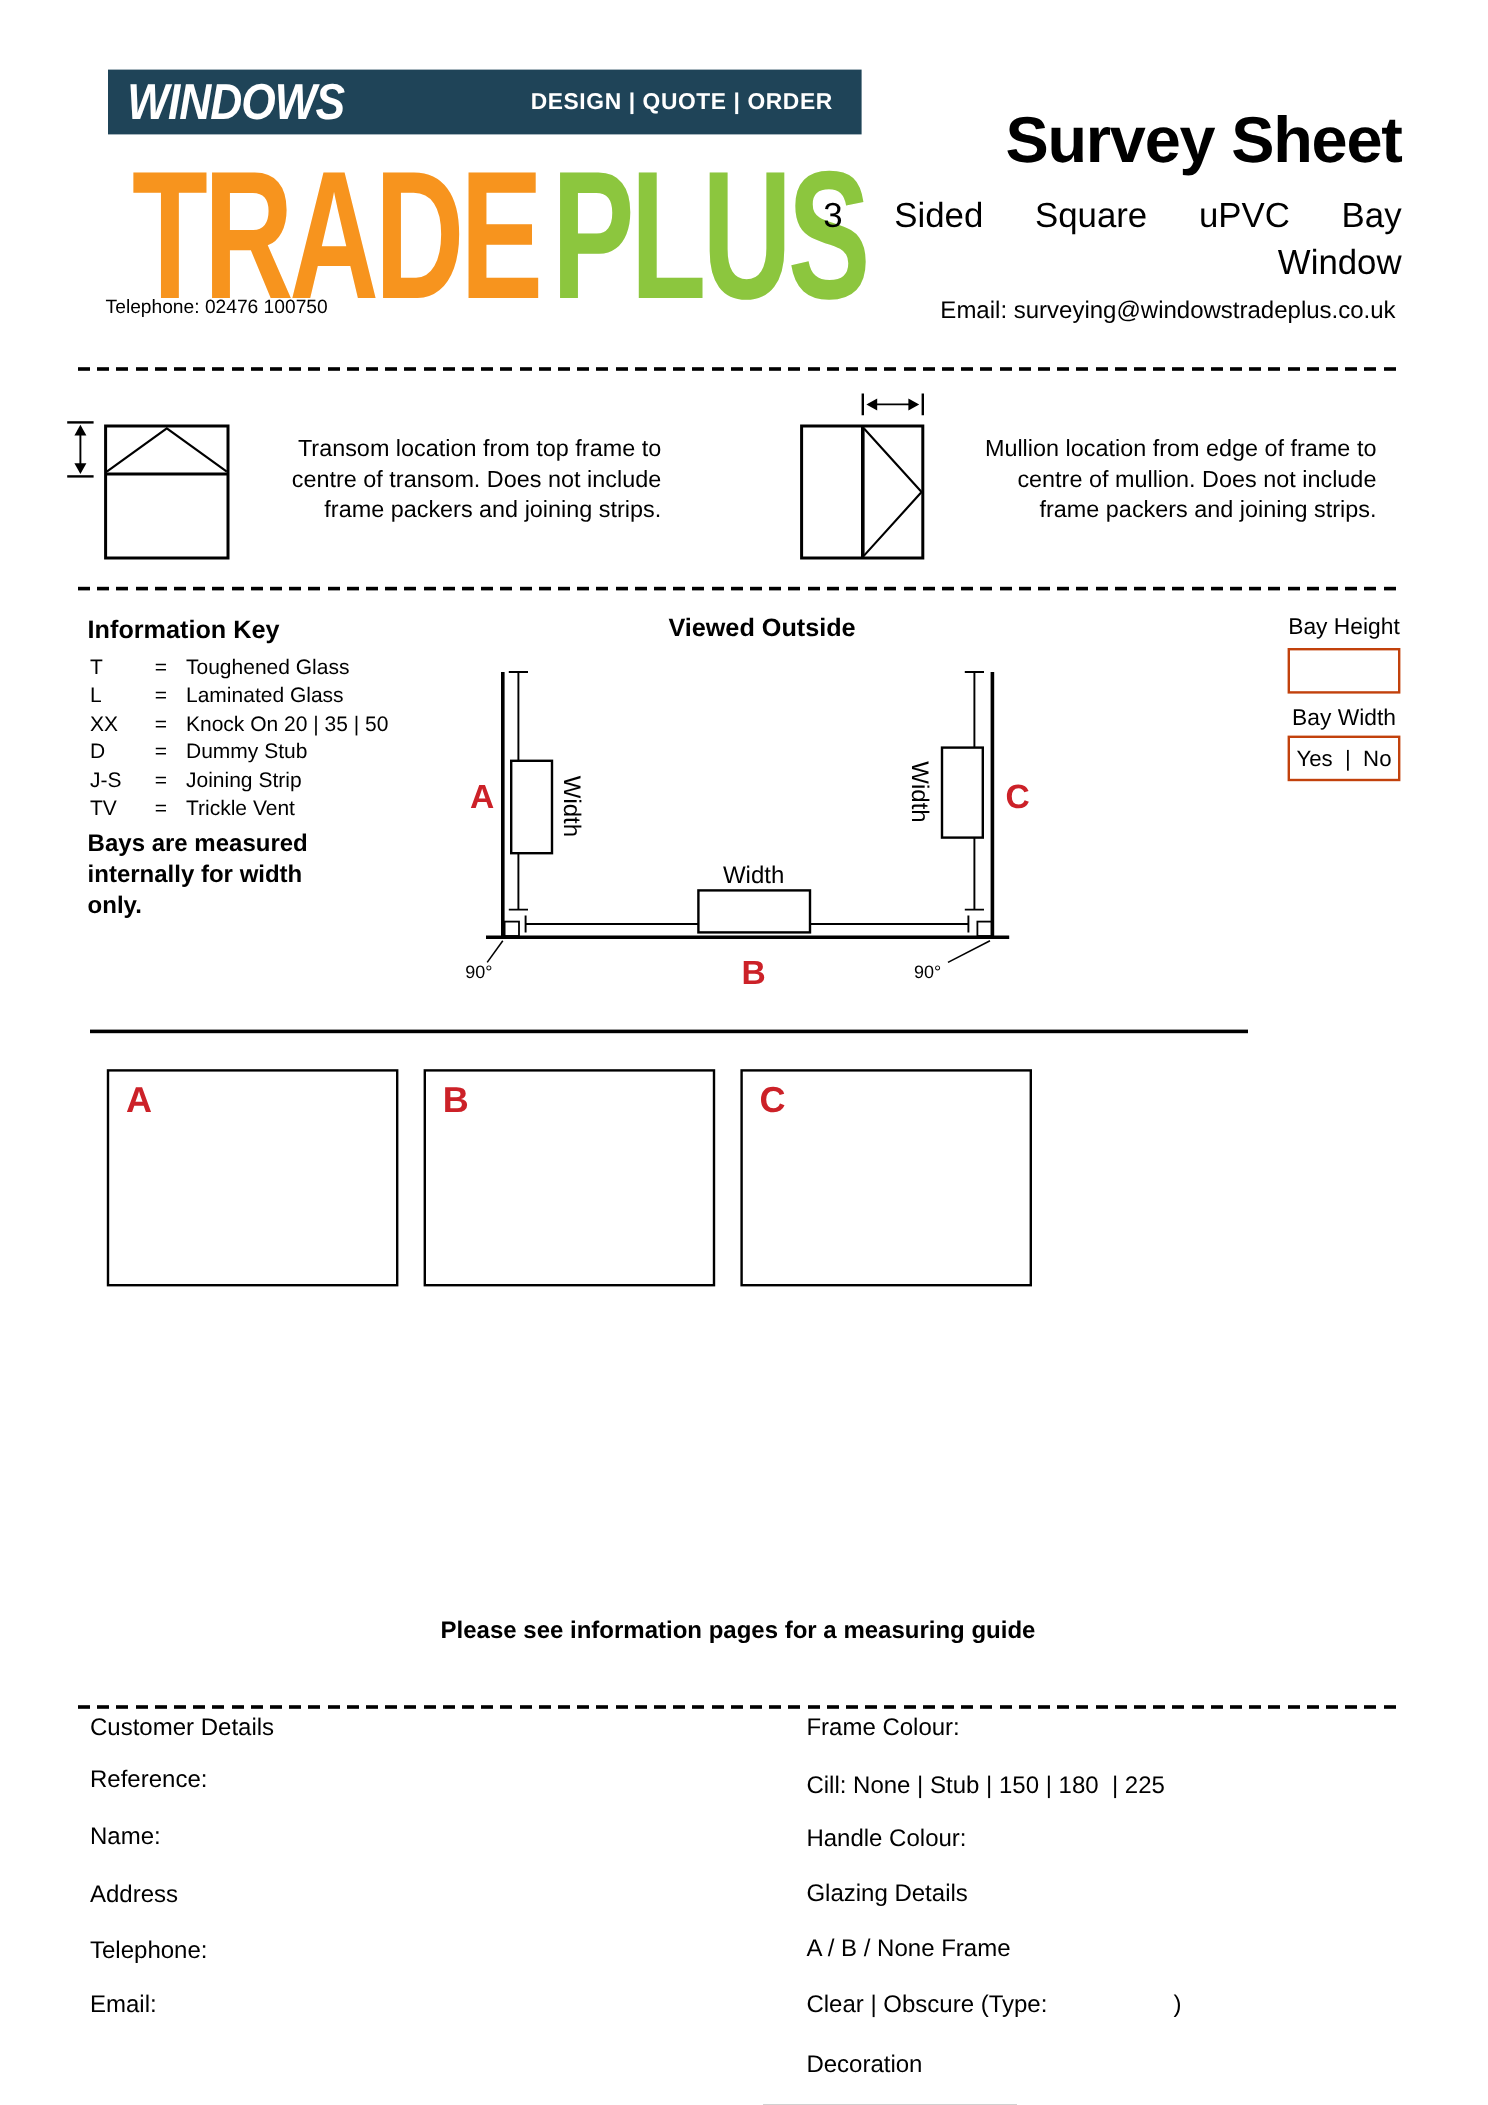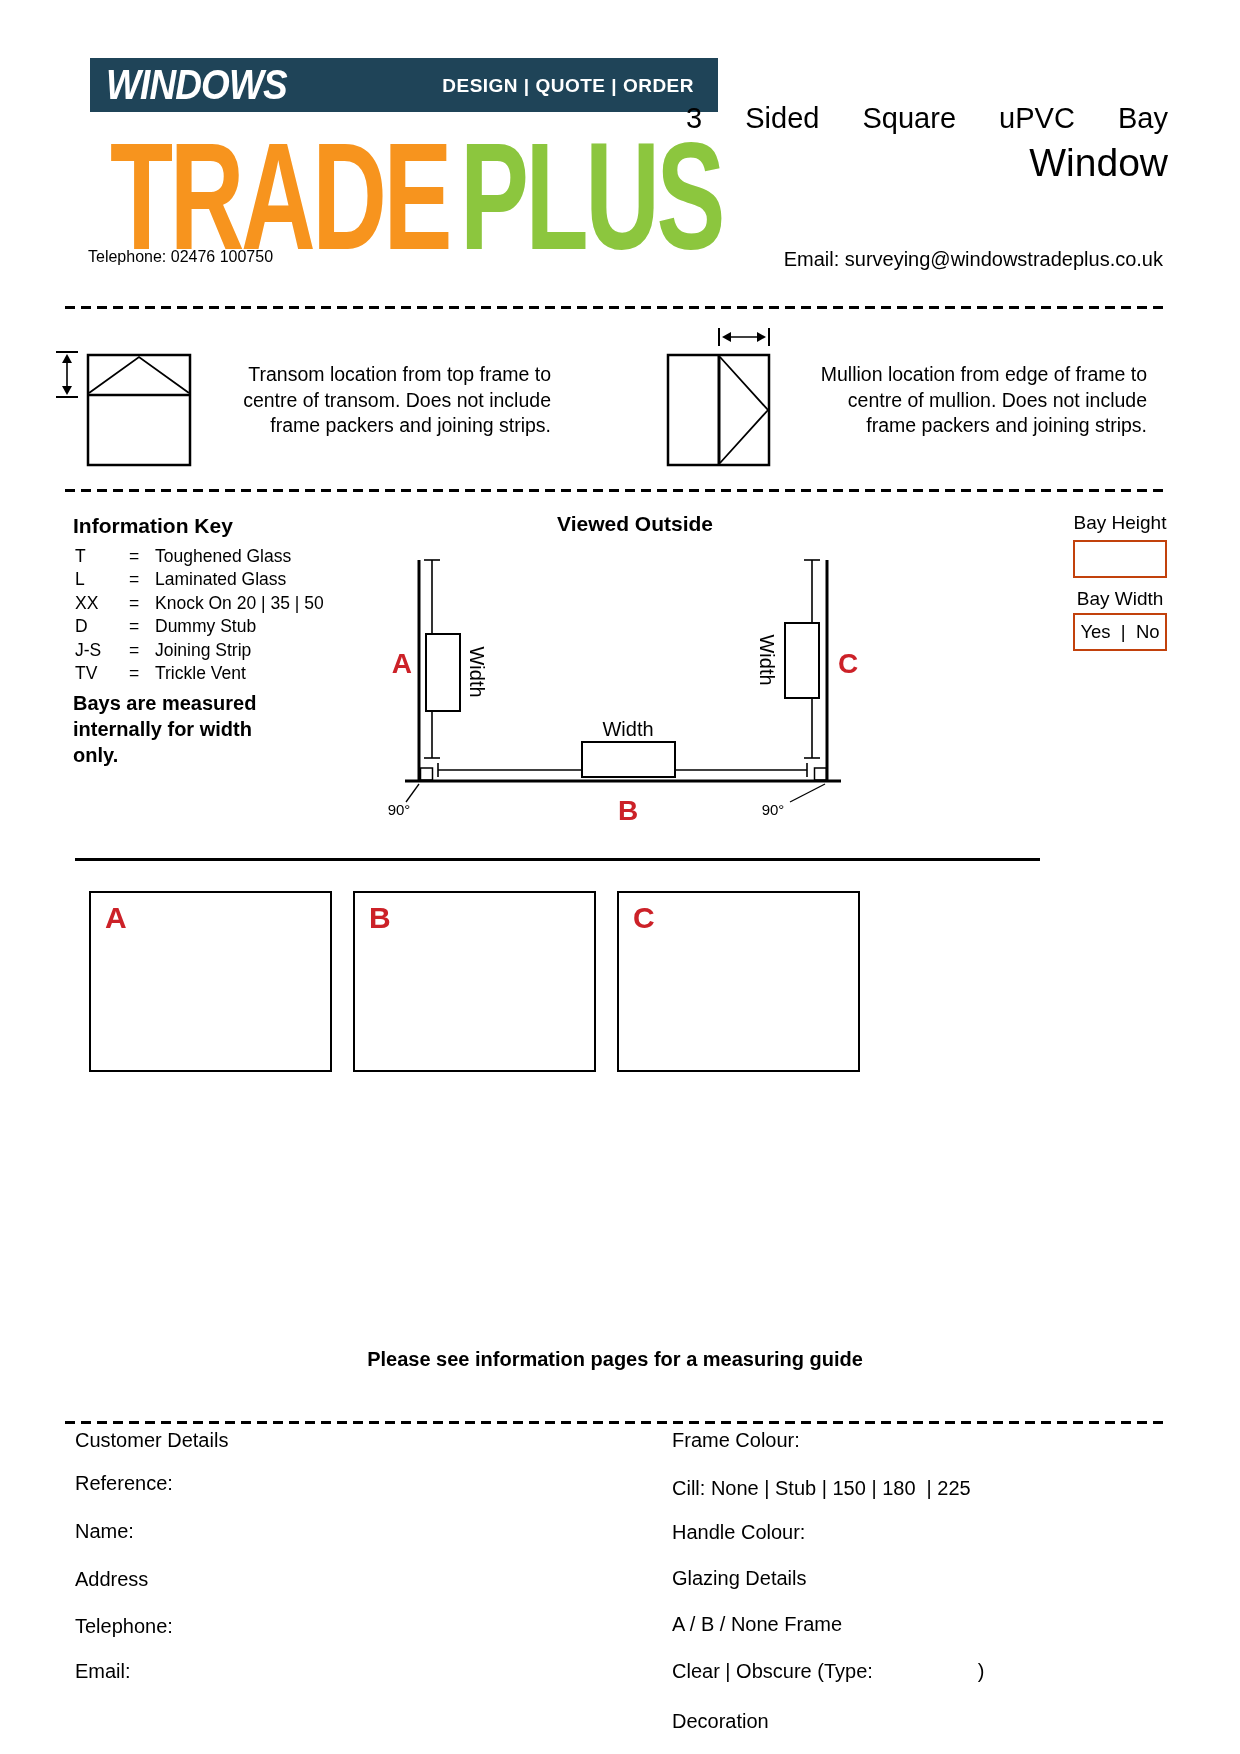--- a/index.html
+++ b/index.html
@@ -13,21 +13,21 @@
         transform:scaleX(0.88);transform-origin:left center;white-space:nowrap;}
   .banner-right{position:absolute;right:24px;top:0;line-height:56px;color:#fff;
         font-size:19px;font-weight:bold;letter-spacing:.5px;white-space:nowrap;}
   .brand-big{left:110px;top:120px;font-size:152px;font-weight:bold;line-height:1;
         letter-spacing:-5px;transform:scaleX(0.68);transform-origin:left top;white-space:nowrap;}
   .brand-trade{color:#f7941e;}
   .brand-plus{color:#8cc63e;margin-left:16px;}
   .title-block{left:686px;top:86px;width:482px;}
   .doc-title{font-size:54px;font-weight:bold;text-align:right;letter-spacing:-1px;white-space:nowrap;}
   .doc-sub1{margin-top:16px;font-size:29px;display:flex;justify-content:space-between;}
-  .doc-sub2{margin-top:6px;font-size:39px;text-align:right;}
+  .doc-sub2{margin-top:6px;font-size:29px;text-align:right;}
   .tel{left:88px;top:248px;font-size:16px;}
   .email{right:77px;top:248px;font-size:20px;}
   
   .dash{height:2.5px;width:1100px;left:65px;
         background:repeating-linear-gradient(90deg,#000 0 10px,transparent 10px 16px);}
   
   .guide-text{font-size:19.5px;line-height:25.5px;text-align:right;}
   
   .ik-title{left:73px;top:514px;font-size:21px;font-weight:bold;}
   .ik-table{left:75px;top:545px;font-size:17.5px;line-height:23.4px;display:grid;
@@ -57,20 +57,21 @@
 
   <div class="abs banner">
     <span class="brand-windows">WINDOWS</span>
     <span class="banner-right">DESIGN | QUOTE | ORDER</span>
   </div>
   <div class="abs brand-big">
     <span class="brand-trade">TRADE</span><span class="brand-plus">PLUS</span>
   </div>
 
   <div class="abs title-block">
+    <div class="doc-title">Survey Sheet</div>
     <div class="doc-sub1">
         <span>3</span>
         <span>Sided</span>
         <span>Square</span>
         <span>uPVC</span>
         <span>Bay</span>
       </div>
     <div class="doc-sub2">Window</div>
   </div>
 

